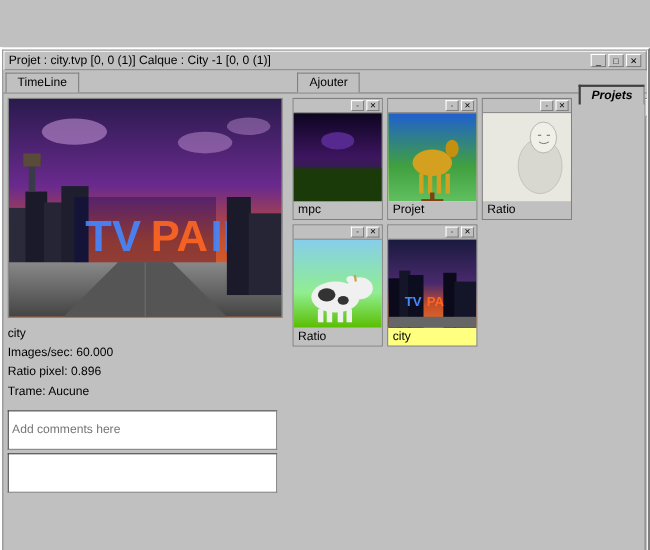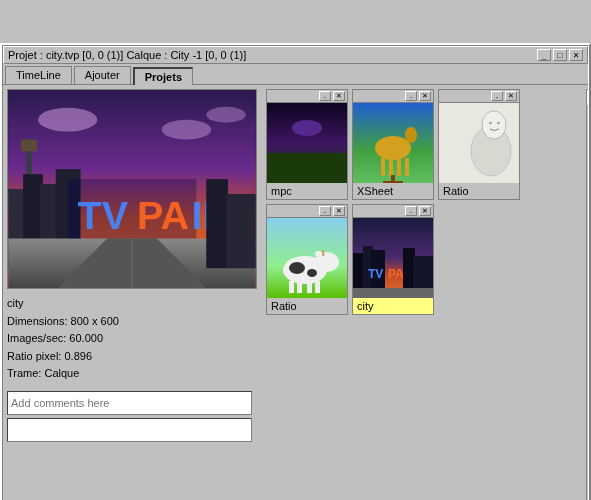--- a/index.html
+++ b/index.html
@@ -39,40 +39,42 @@
       cursor: pointer;
     }
 
     
     .tab-bar {
       display: flex;
       background: #c0c0c0;
       border-bottom: 1px solid #808080;
       padding-top: 2px;
       padding-left: 2px;
+      justify-content: space-between;
     }
     .tab {
       padding: 2px 10px;
       border-top: 1px solid #808080;
       border-left: 1px solid #808080;
       border-right: 1px solid #808080;
       background: #c0c0c0;
       cursor: pointer;
       font-size: 11px;
       margin-right: 2px;
     }
     .tab.active {
       background: #c0c0c0;
       border-top: 2px solid #404040;
       border-left: 2px solid #404040;
       border-right: 1px solid #808080;
       font-weight: bold;
       position: relative;
-      top: 1px;
+      top: 11px;
       z-index: 1;
+      font-style: italic;
     }
 
     
     .main-content {
       display: flex;
       height: calc(500px - 48px);
       padding: 4px;
       gap: 4px;
     }
 
@@ -107,21 +109,21 @@
     }
 
     .comments-section {
       margin-top: 8px;
       display: flex;
       flex-direction: column;
       gap: 3px;
     }
     .comment-input {
       width: 245px;
-      height: 24px;
+      height: 36px;
       border: 1px solid #808080;
       border-top-color: #404040;
       border-left-color: #404040;
       background: #fff;
       padding: 1px 3px;
       font-size: 11px;
       font-family: Arial, sans-serif;
     }
 
     
@@ -322,24 +324,23 @@
             <text x="130" y="140" font-size="40" font-weight="bold" fill="#ff6622" font-family="Arial" opacity="0.9">PA</text>
             <text x="185" y="140" font-size="40" font-weight="bold" fill="#4488ff" font-family="Arial" opacity="0.9">IN</text>
 
             <rect x="200" y="90" width="22" height="90" fill="#1a1a2a"></rect>
             <rect x="220" y="105" width="30" height="75" fill="#252535"></rect>
           </svg>
         </div>
 
         <div class="project-info">
           <div>city</div>
-          <div>Dimensions: 800 x 600</div>
           <div>Images/sec: 60.000</div>
           <div>Ratio pixel: 0.896</div>
-          <div>Trame: Calque</div>
+          <div>Trame: Aucune</div>
         </div>
 
         <div class="comments-section">
           <input class="comment-input" type="text" placeholder="Add comments here" style="">
           <input class="comment-input" type="text" placeholder="" style="">
         </div>
 
       </div>
 
       <div class="right-panel">
@@ -393,21 +394,21 @@
                 <rect x="36" y="55" width="4" height="18" fill="#d4a020"></rect>
                 <rect x="44" y="55" width="4" height="18" fill="#d4a020"></rect>
                 <rect x="52" y="55" width="4" height="18" fill="#d4a020"></rect>
 
                 <ellipse cx="58" cy="32" rx="6" ry="8" fill="#c49010"></ellipse>
 
                 <rect x="38" y="72" width="4" height="8" fill="#804010"></rect>
                 <rect x="30" y="78" width="20" height="2" fill="#804010"></rect>
               </svg>
             </div>
-            <div class="thumb-label">XSheet</div>
+            <div class="thumb-label">Projet</div>
           </div>
 
           <div class="thumb-window">
             <div class="thumb-titlebar">
               <div class="thumb-btn">-</div>
               <div class="thumb-btn">✕</div>
             </div>
             <div class="thumb-zoom">
               <svg viewBox="0 0 80 80" width="80" height="80" xmlns="http://www.w3.org/2000/svg">
                 <rect width="80" height="80" fill="#e8e8e0"></rect>

